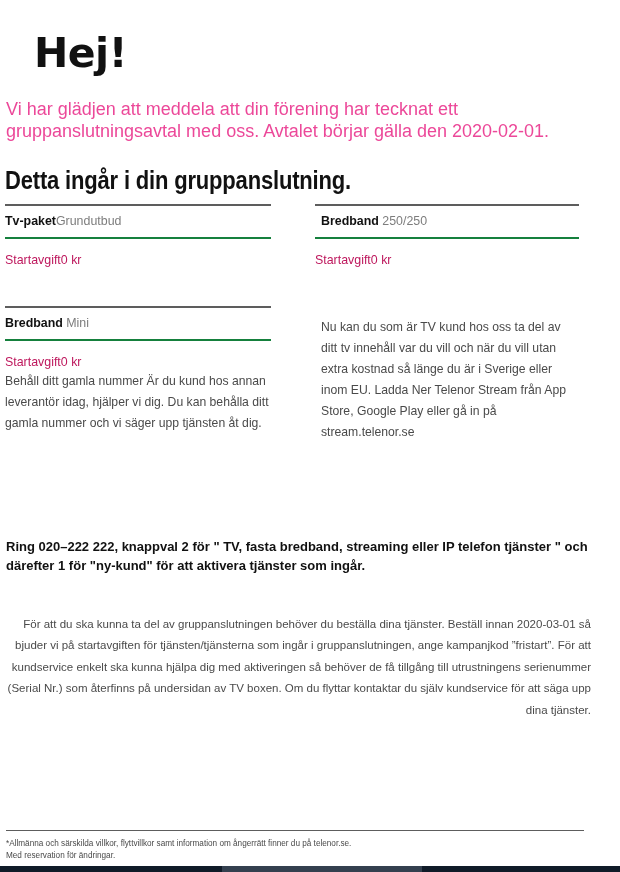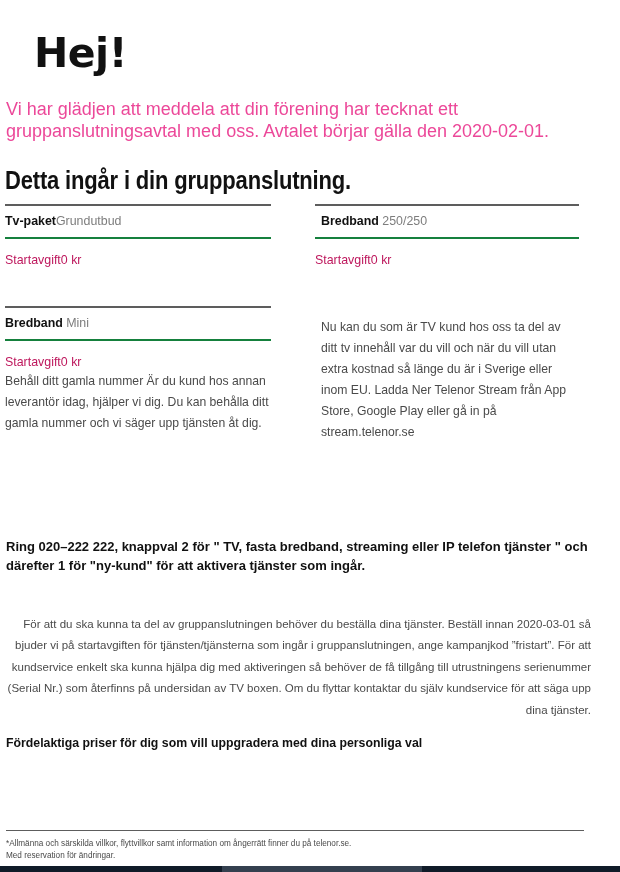--- a/index.html
+++ b/index.html
@@ -240,21 +240,20 @@
 
   <div class="svc svc-col-right svc-row-2">
     <div class="svc-note pad-top">Nu kan du som är TV kund hos oss ta del av ditt tv innehåll var du vill och när du vill utan extra kostnad så länge du är i Sverige eller inom EU. Ladda Ner Telenor Stream från App Store, Google Play eller gå in på stream.telenor.se</div>
   </div>
 
   <p class="cta">Ring 020–222 222, knappval 2 för " TV, fasta bredband, streaming eller IP telefon tjänster " och därefter 1 för "ny-kund" för att aktivera tjänster som ingår.</p>
 
   <p class="body-para p1">För att du ska kunna ta del av gruppanslutningen behöver du beställa dina tjänster. Beställ innan 2020-03-01 så bjuder vi på startavgiften för tjänsten/tjänsterna som ingår i gruppanslutningen, ange kampanjkod ”fristart”. För att kundservice enkelt ska kunna hjälpa dig med aktiveringen så behöver de få tillgång till utrustningens serienummer (Serial Nr.) som återfinns på undersidan av TV boxen. Om du flyttar kontaktar du själv kundservice för att säga upp dina tjänster.</p>
 
   <div class="upgrade-block">
-    <div class="upgrade-head">Fördelaktiga priser för dig som vill uppgradera med dina personliga val</div>
   </div>
 
   <div class="footer-rule"></div>
   <div class="footer-text">
     <div>*Allmänna och särskilda villkor, flyttvillkor samt information om ångerrätt finner du på telenor.se.</div>
     <div>Med reservation för ändringar.</div>
   </div>
 
   <div class="bottom-band"></div>
   <div class="bottom-band-light"></div>

